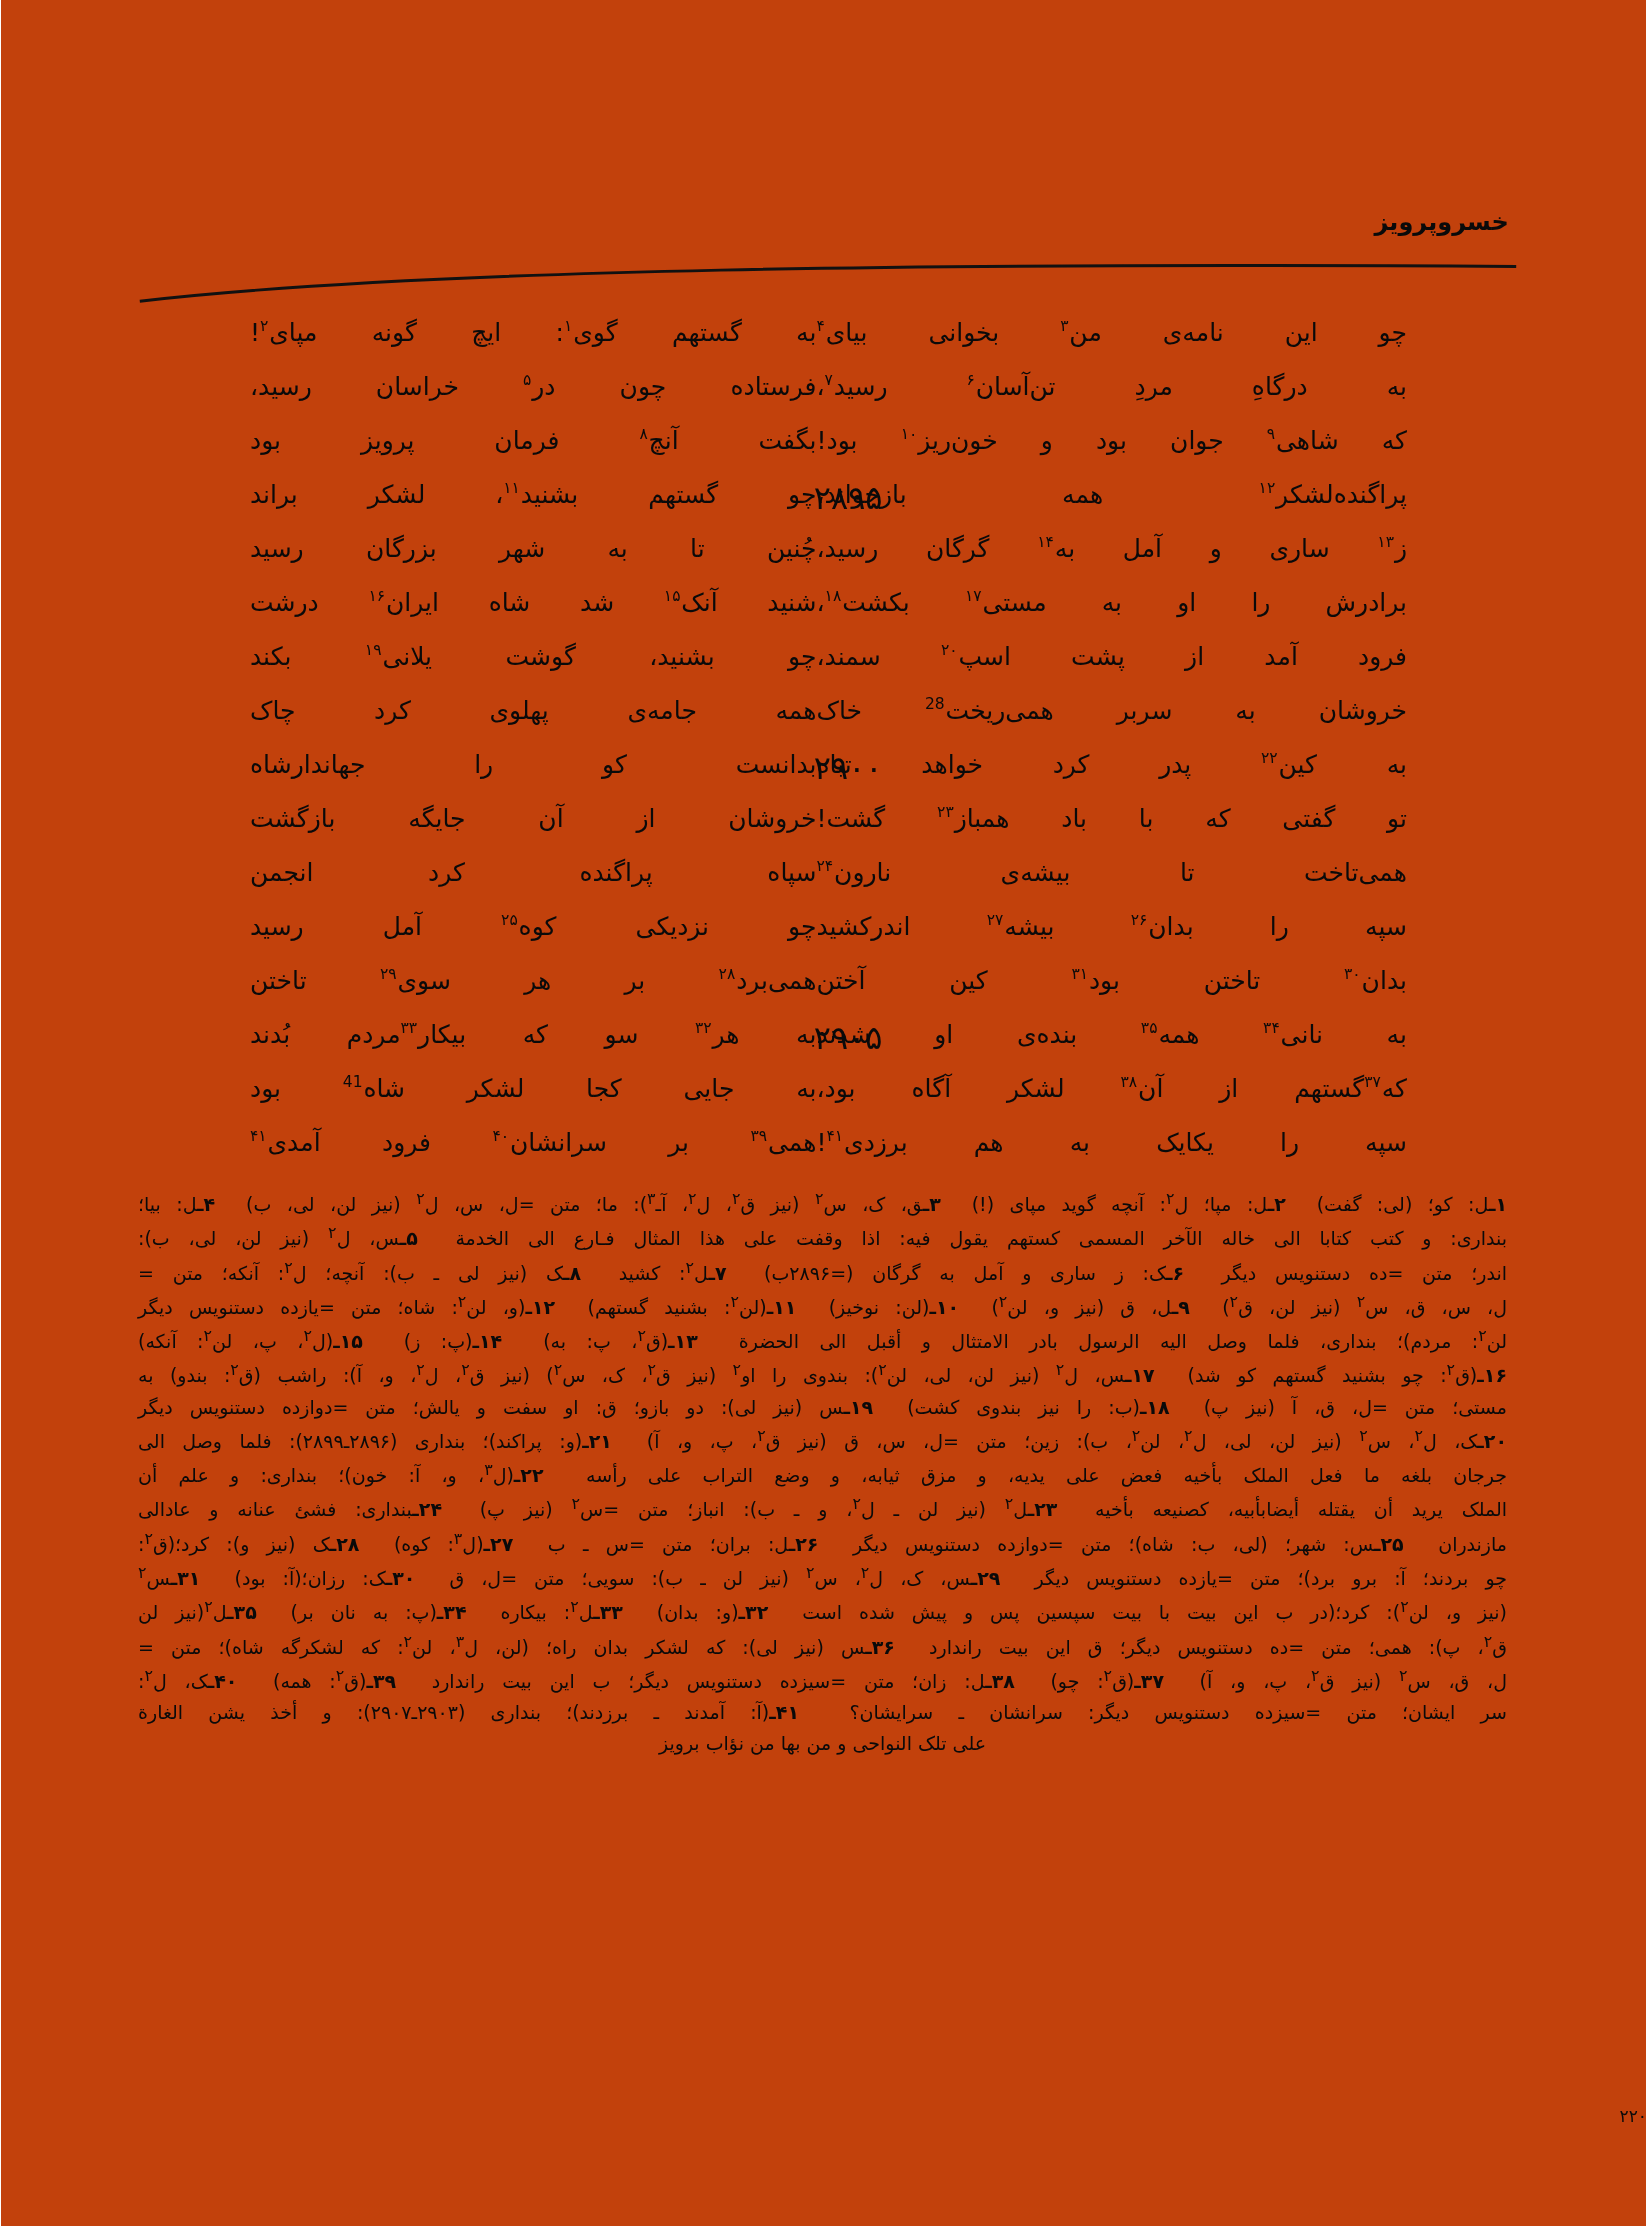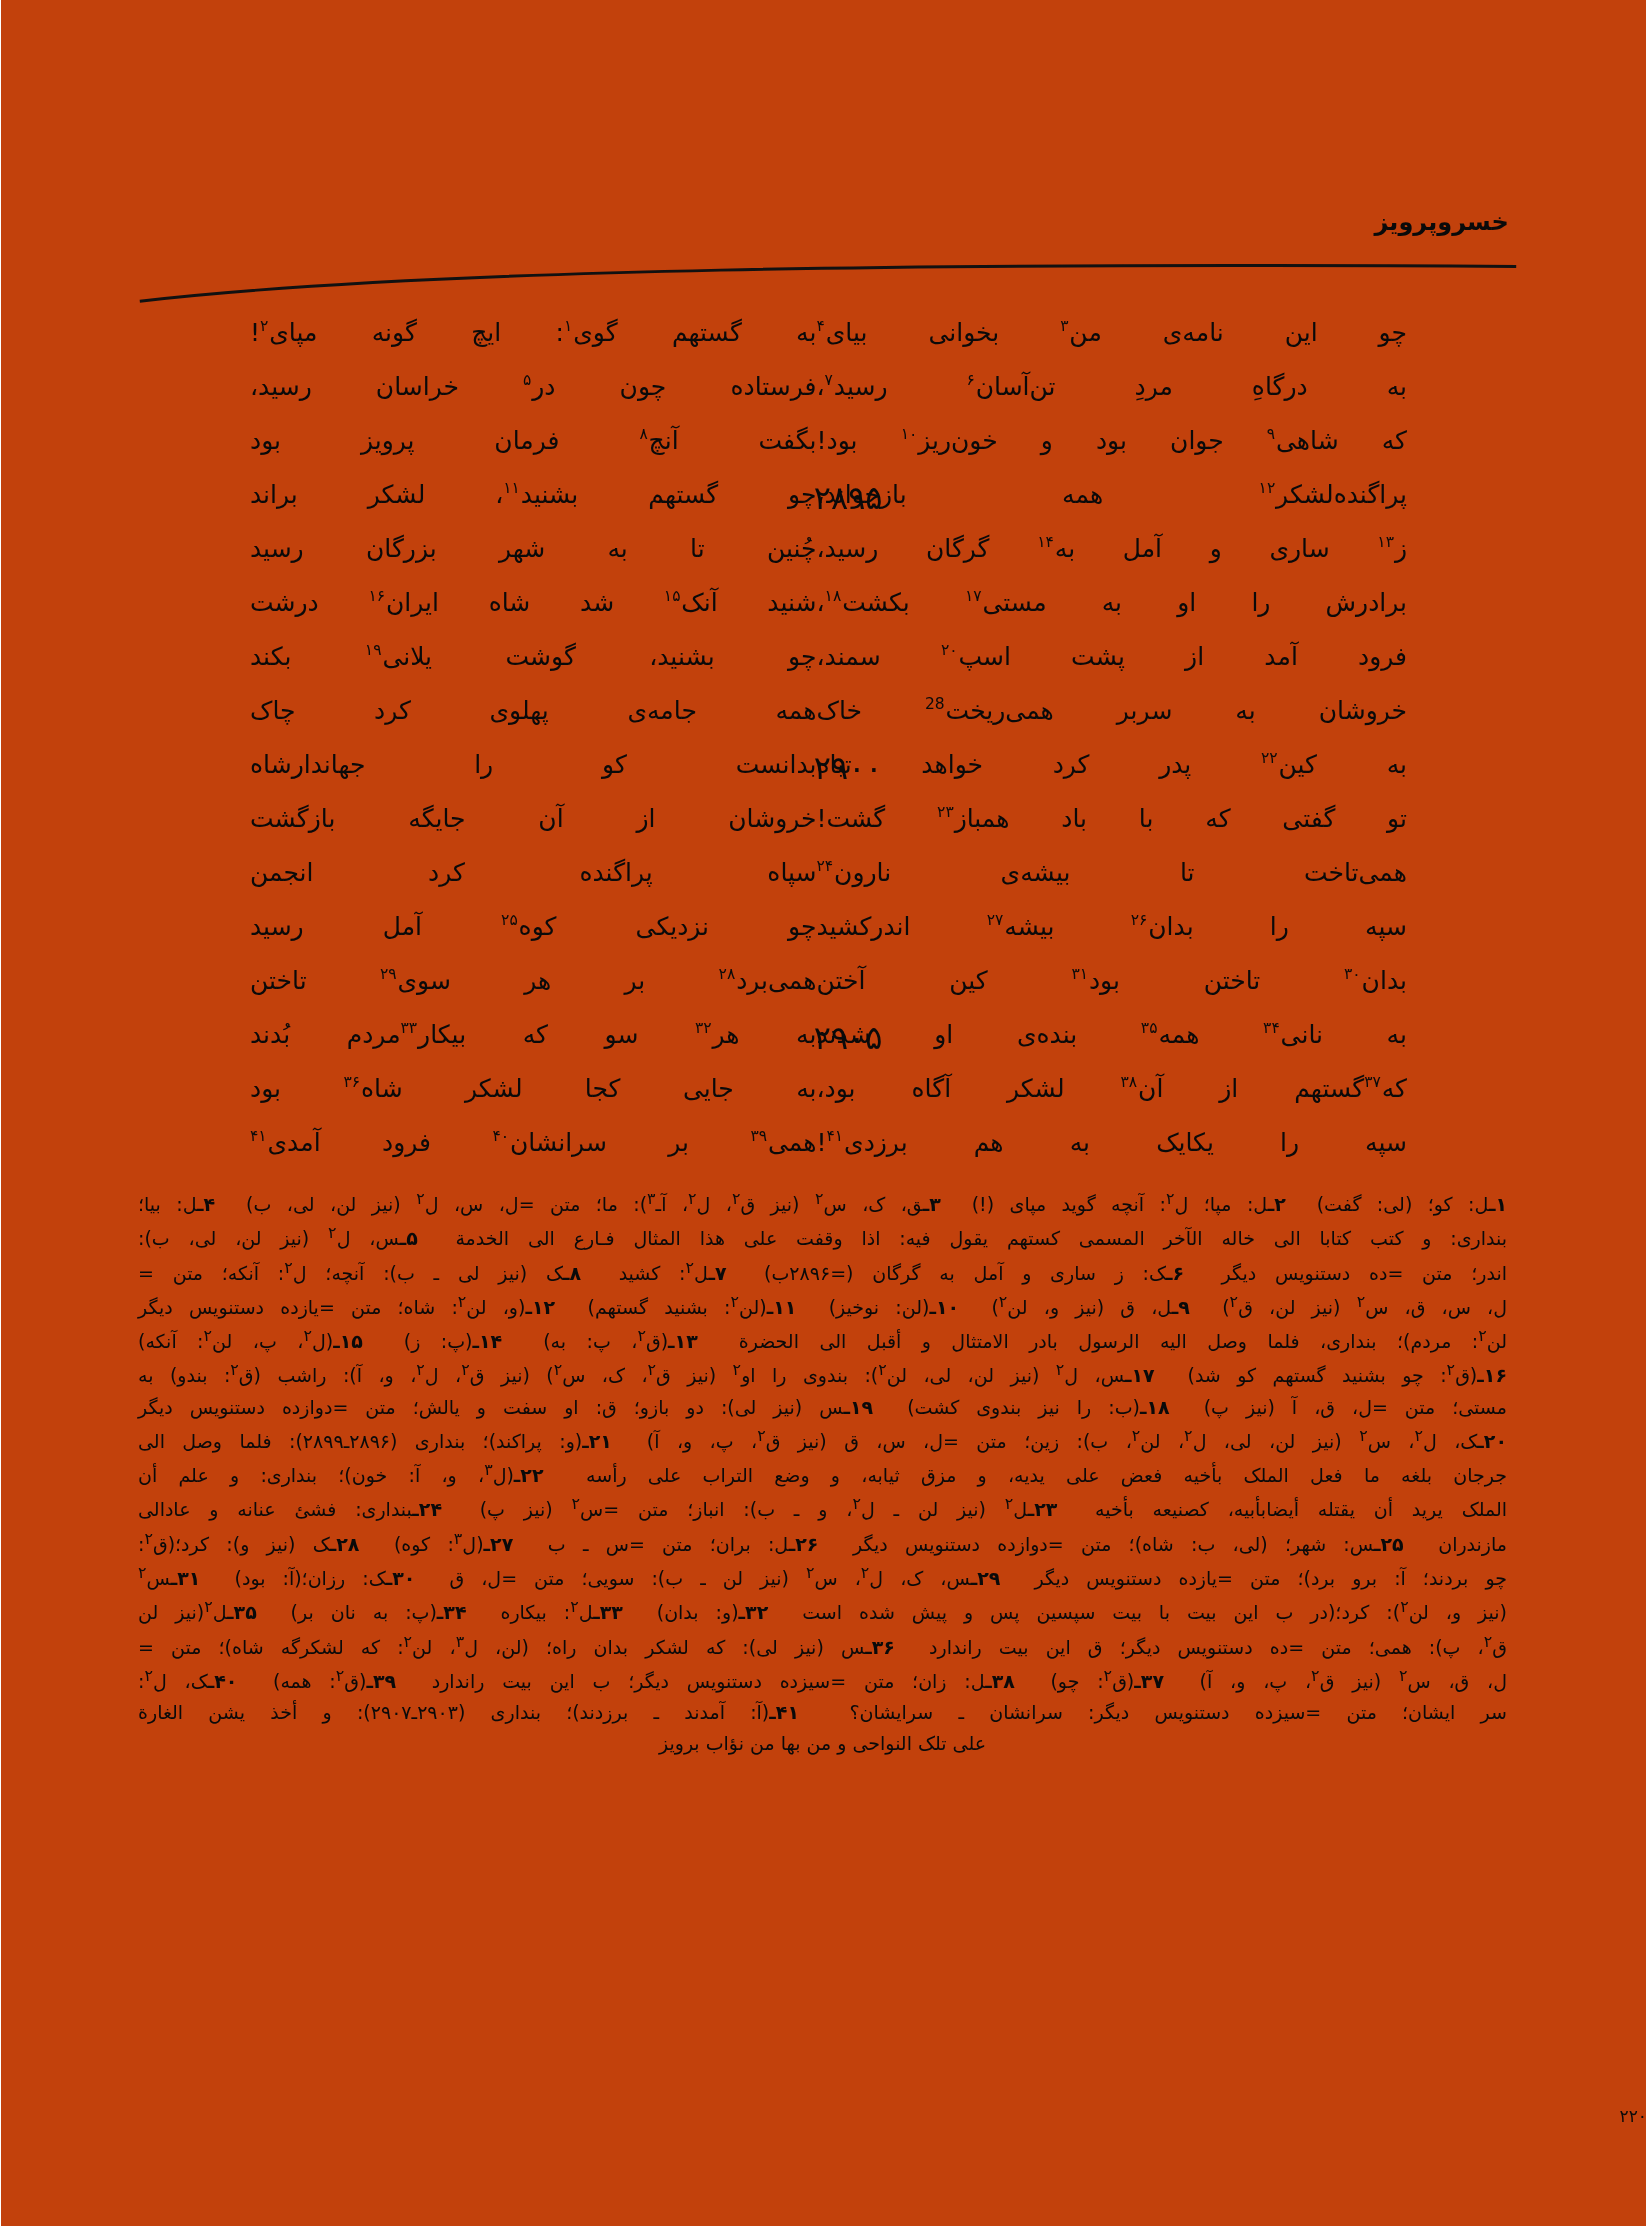--- a/index.html
+++ b/index.html
@@ -275,21 +275,21 @@
         <div class="hemistich hem-right">
           <span class="hem-text">به هر<sup class="vmark">۳۲</sup> سو که بیکار<sup class="vmark">۳۳</sup>مردم بُدند</span>
           <span class="bayt-num">۲۹۰۵</span>
         </div>
       </div>
       <div class="bayt">
         <div class="hemistich hem-left">
           <span class="hem-text">که<sup class="vmark">۳۷</sup>گستهم از آن<sup class="vmark">۳۸</sup> لشکر آگاه بود،</span>
         </div>
         <div class="hemistich hem-right">
-          <span class="hem-text">به جایی کجا لشکر شاه<sup class="vmark">۳۶</sup> بود</span>
+          <span class="hem-text">به جایی کجا لشکر شاه<sup class="vmark">41</sup> بود</span>
         </div>
       </div>
       <div class="bayt">
         <div class="hemistich hem-left">
           <span class="hem-text">سپه را یکایک به هم برزدی<sup class="vmark">۴۱</sup>!</span>
         </div>
         <div class="hemistich hem-right">
           <span class="hem-text">همی<sup class="vmark">۳۹</sup> بر سرانشان<sup class="vmark">۴۰</sup> فرود آمدی<sup class="vmark">۴۱</sup></span>
         </div>
       </div>

